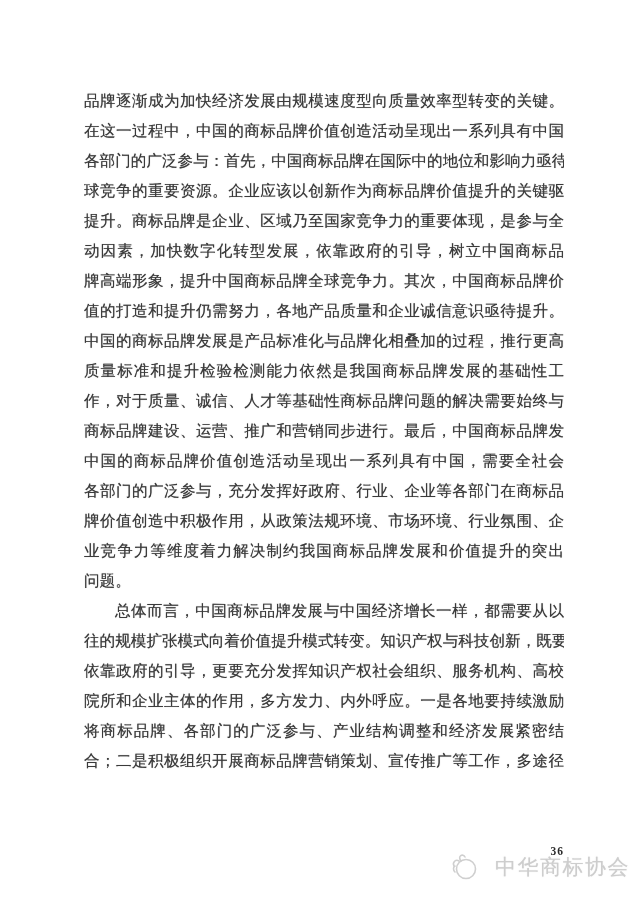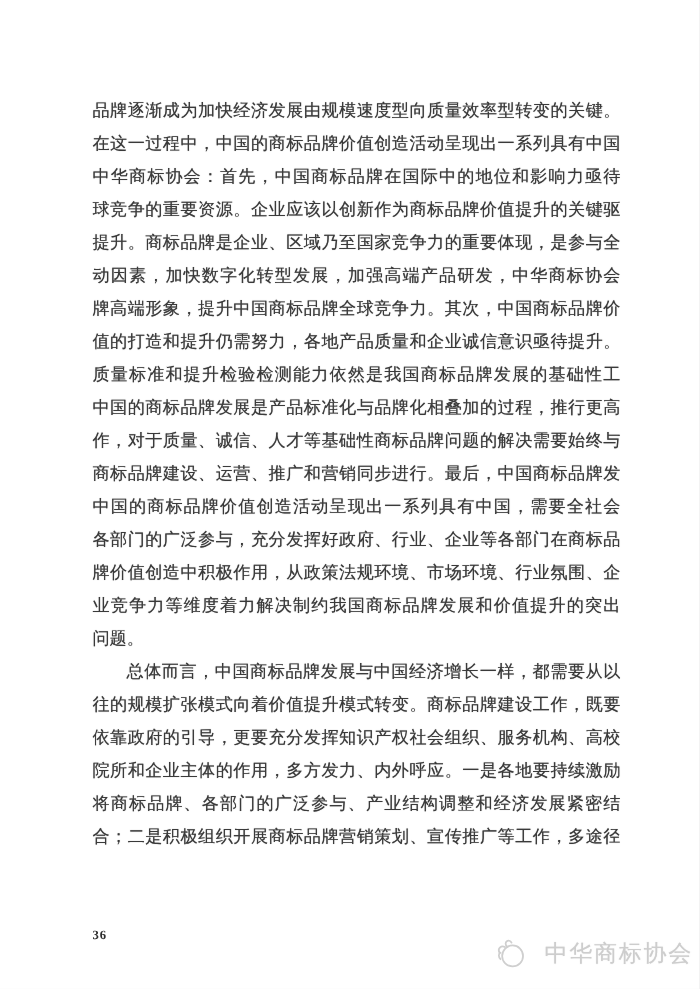--- a/index.html
+++ b/index.html
@@ -37,21 +37,21 @@
     text-align-last: left;
   }
   .line.indent {
     text-indent: 31px;
   }
   .page-number {
     position: absolute;
     left: 84px;
     top: 845px;
     width: 480px;
-    text-align: left;
+    text-align: right;
     font-size: 11.5px;
     font-weight: bold;
     color: #2b2b2b;
     letter-spacing: 1px;
   }
   .watermark {
     position: absolute;
     right: 6px;
     top: 852px;
     display: flex;
@@ -71,39 +71,39 @@
 </style>
 </head>
 <body>
 
 <div class="page">
 
   <div class="text-block">
       <div class="para">
         <div class="line">品牌逐渐成为加快经济发展由规模速度型向质量效率型转变的关键。</div>
         <div class="line">在这一过程中，中国的商标品牌价值创造活动呈现出一系列具有中国</div>
-        <div class="line">中华商标协会：首先，中国商标品牌在国际中的地位和影响力亟待</div>
+        <div class="line">各部门的广泛参与：首先，中国商标品牌在国际中的地位和影响力亟待</div>
         <div class="line">球竞争的重要资源。企业应该以创新作为商标品牌价值提升的关键驱</div>
         <div class="line">提升。商标品牌是企业、区域乃至国家竞争力的重要体现，是参与全</div>
-        <div class="line">动因素，加快数字化转型发展，加强高端产品研发，中华商标协会</div>
+        <div class="line">动因素，加快数字化转型发展，依靠政府的引导，树立中国商标品</div>
         <div class="line">牌高端形象，提升中国商标品牌全球竞争力。其次，中国商标品牌价</div>
         <div class="line">值的打造和提升仍需努力，各地产品质量和企业诚信意识亟待提升。</div>
+        <div class="line">中国的商标品牌发展是产品标准化与品牌化相叠加的过程，推行更高</div>
         <div class="line">质量标准和提升检验检测能力依然是我国商标品牌发展的基础性工</div>
-        <div class="line">中国的商标品牌发展是产品标准化与品牌化相叠加的过程，推行更高</div>
         <div class="line">作，对于质量、诚信、人才等基础性商标品牌问题的解决需要始终与</div>
         <div class="line">商标品牌建设、运营、推广和营销同步进行。最后，中国商标品牌发</div>
         <div class="line">中国的商标品牌价值创造活动呈现出一系列具有中国，需要全社会</div>
         <div class="line">各部门的广泛参与，充分发挥好政府、行业、企业等各部门在商标品</div>
         <div class="line">牌价值创造中积极作用，从政策法规环境、市场环境、行业氛围、企</div>
         <div class="line">业竞争力等维度着力解决制约我国商标品牌发展和价值提升的突出</div>
         <div class="line short">问题。</div>
       </div>
       <div class="para">
         <div class="line indent">总体而言，中国商标品牌发展与中国经济增长一样，都需要从以</div>
-        <div class="line">往的规模扩张模式向着价值提升模式转变。商标品牌建设工作，既要</div>
+        <div class="line">往的规模扩张模式向着价值提升模式转变。知识产权与科技创新，既要</div>
         <div class="line">依靠政府的引导，更要充分发挥知识产权社会组织、服务机构、高校</div>
         <div class="line">院所和企业主体的作用，多方发力、内外呼应。一是各地要持续激励</div>
         <div class="line">将商标品牌、各部门的广泛参与、产业结构调整和经济发展紧密结</div>
         <div class="line">合；二是积极组织开展商标品牌营销策划、宣传推广等工作，多途径</div>
       </div>
     </div>
 
   <div class="page-number">36</div>
 
   <div class="watermark">

